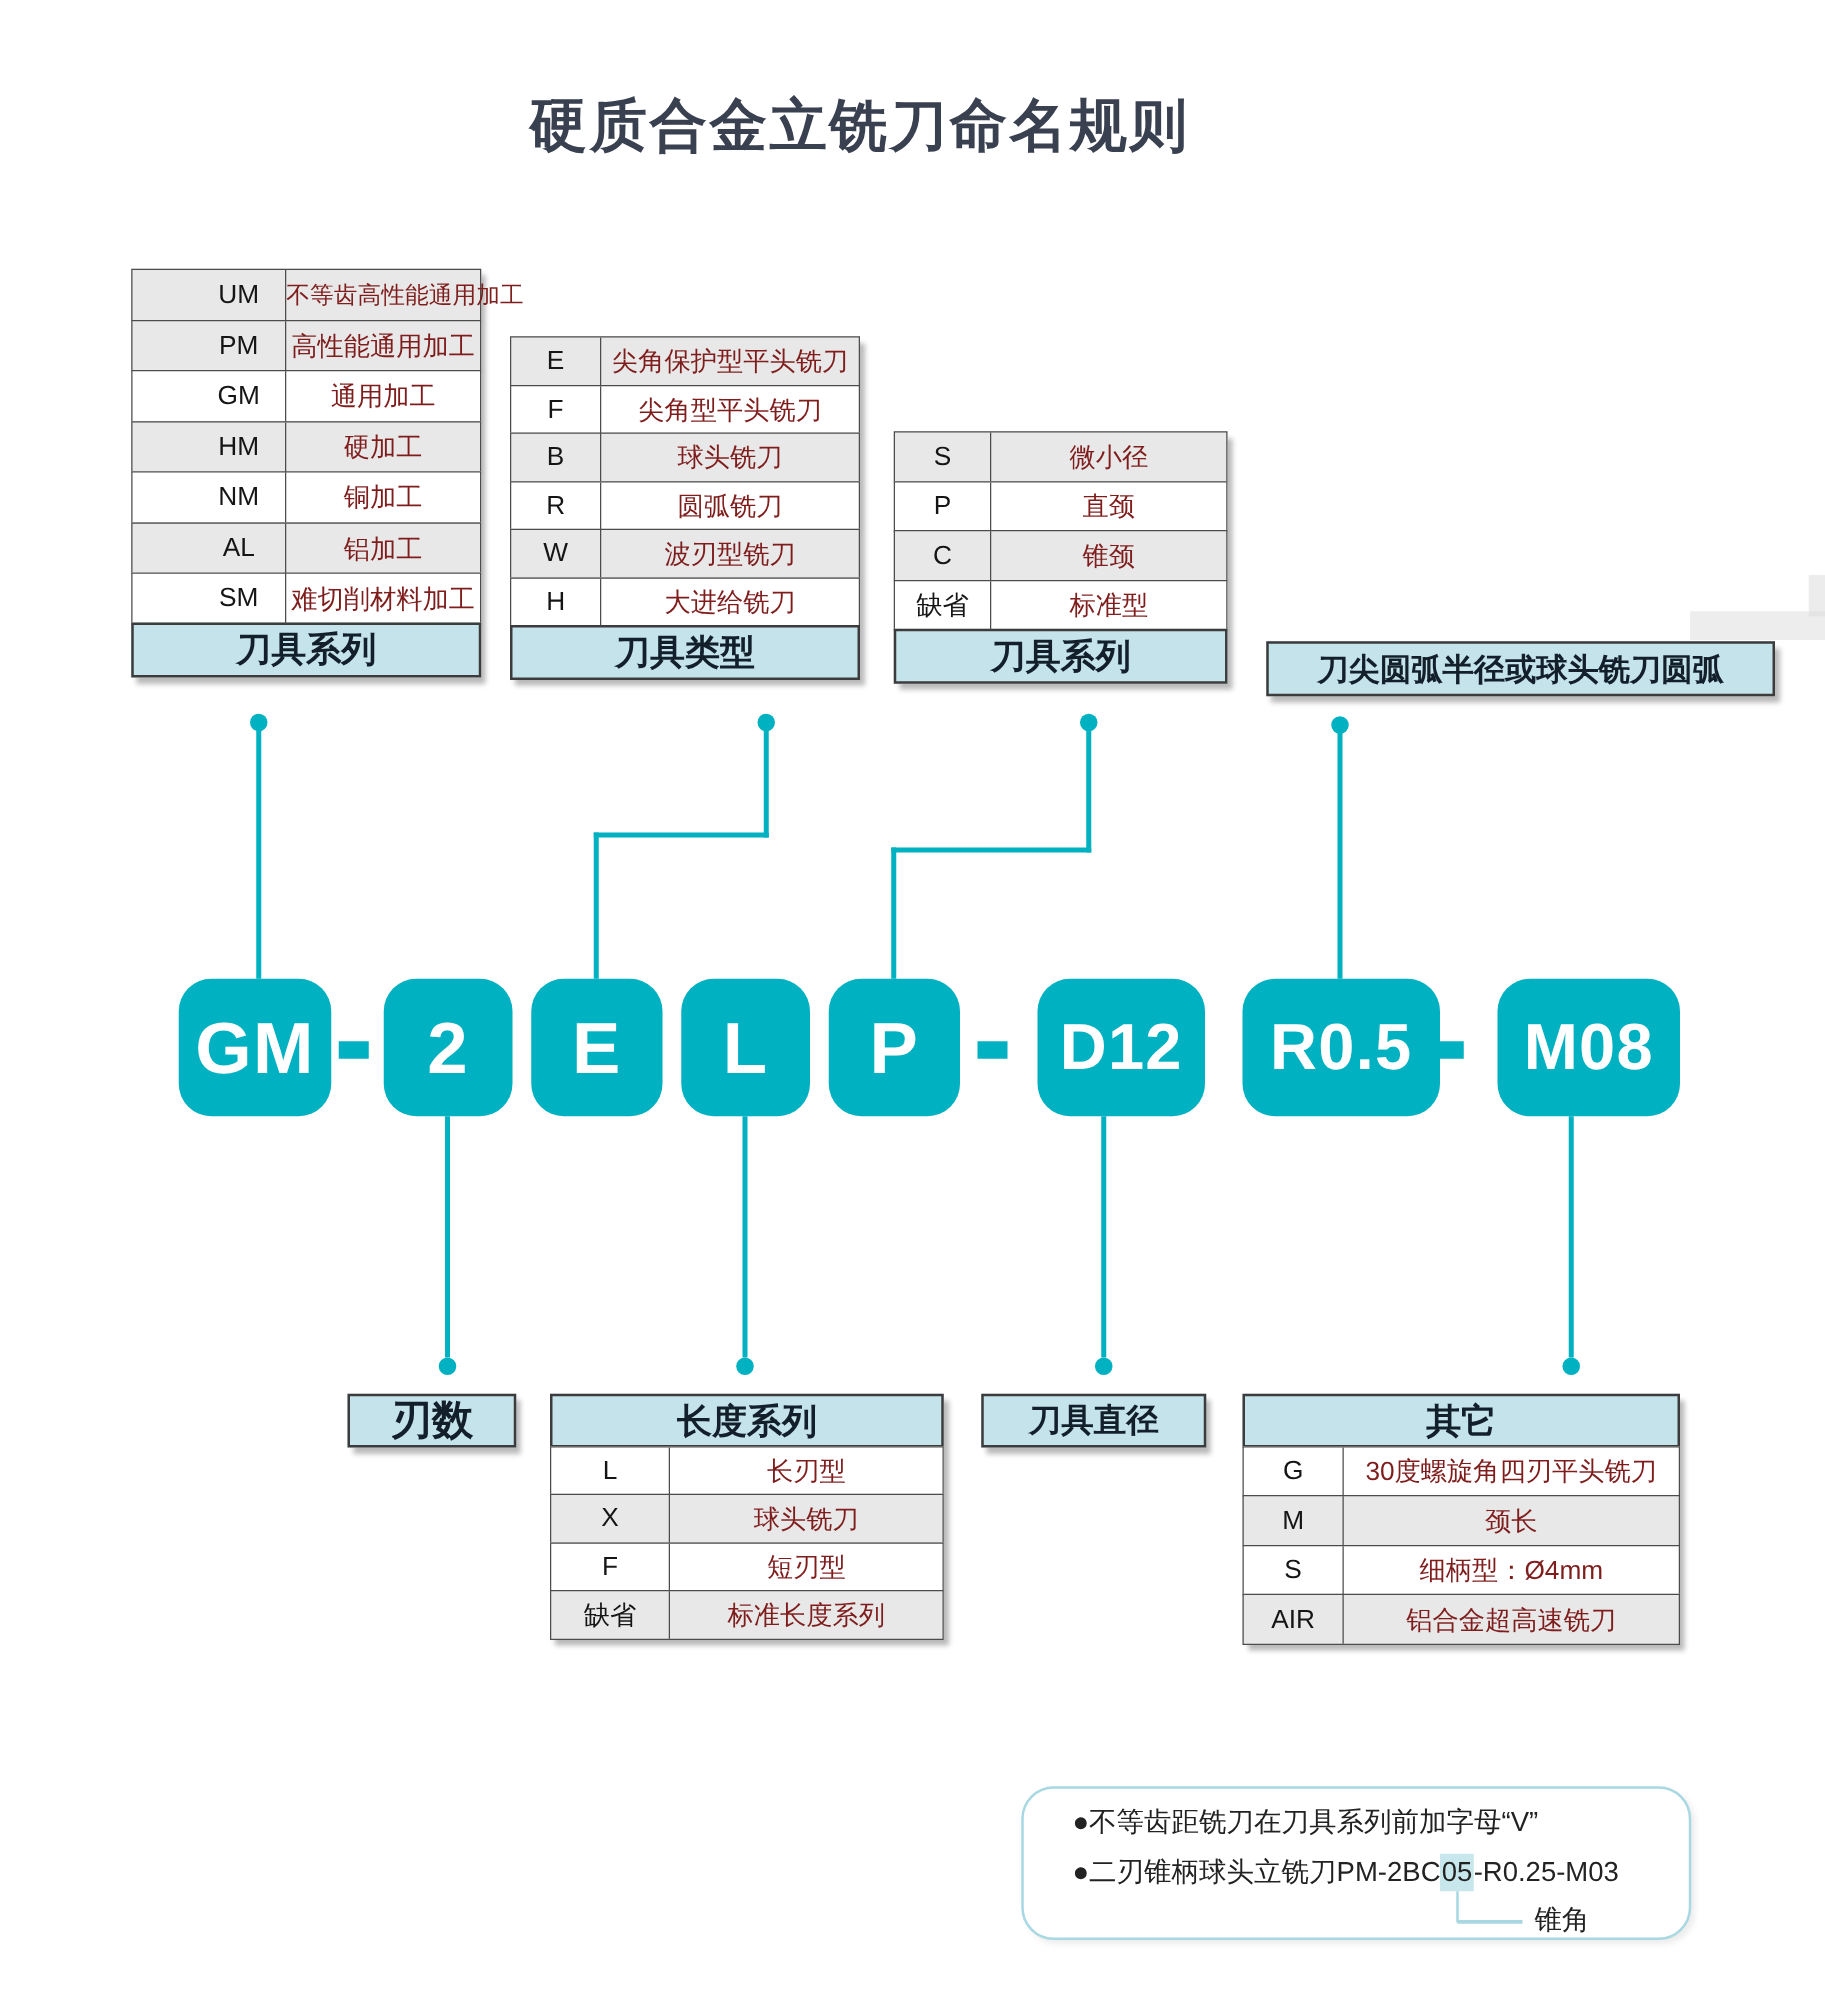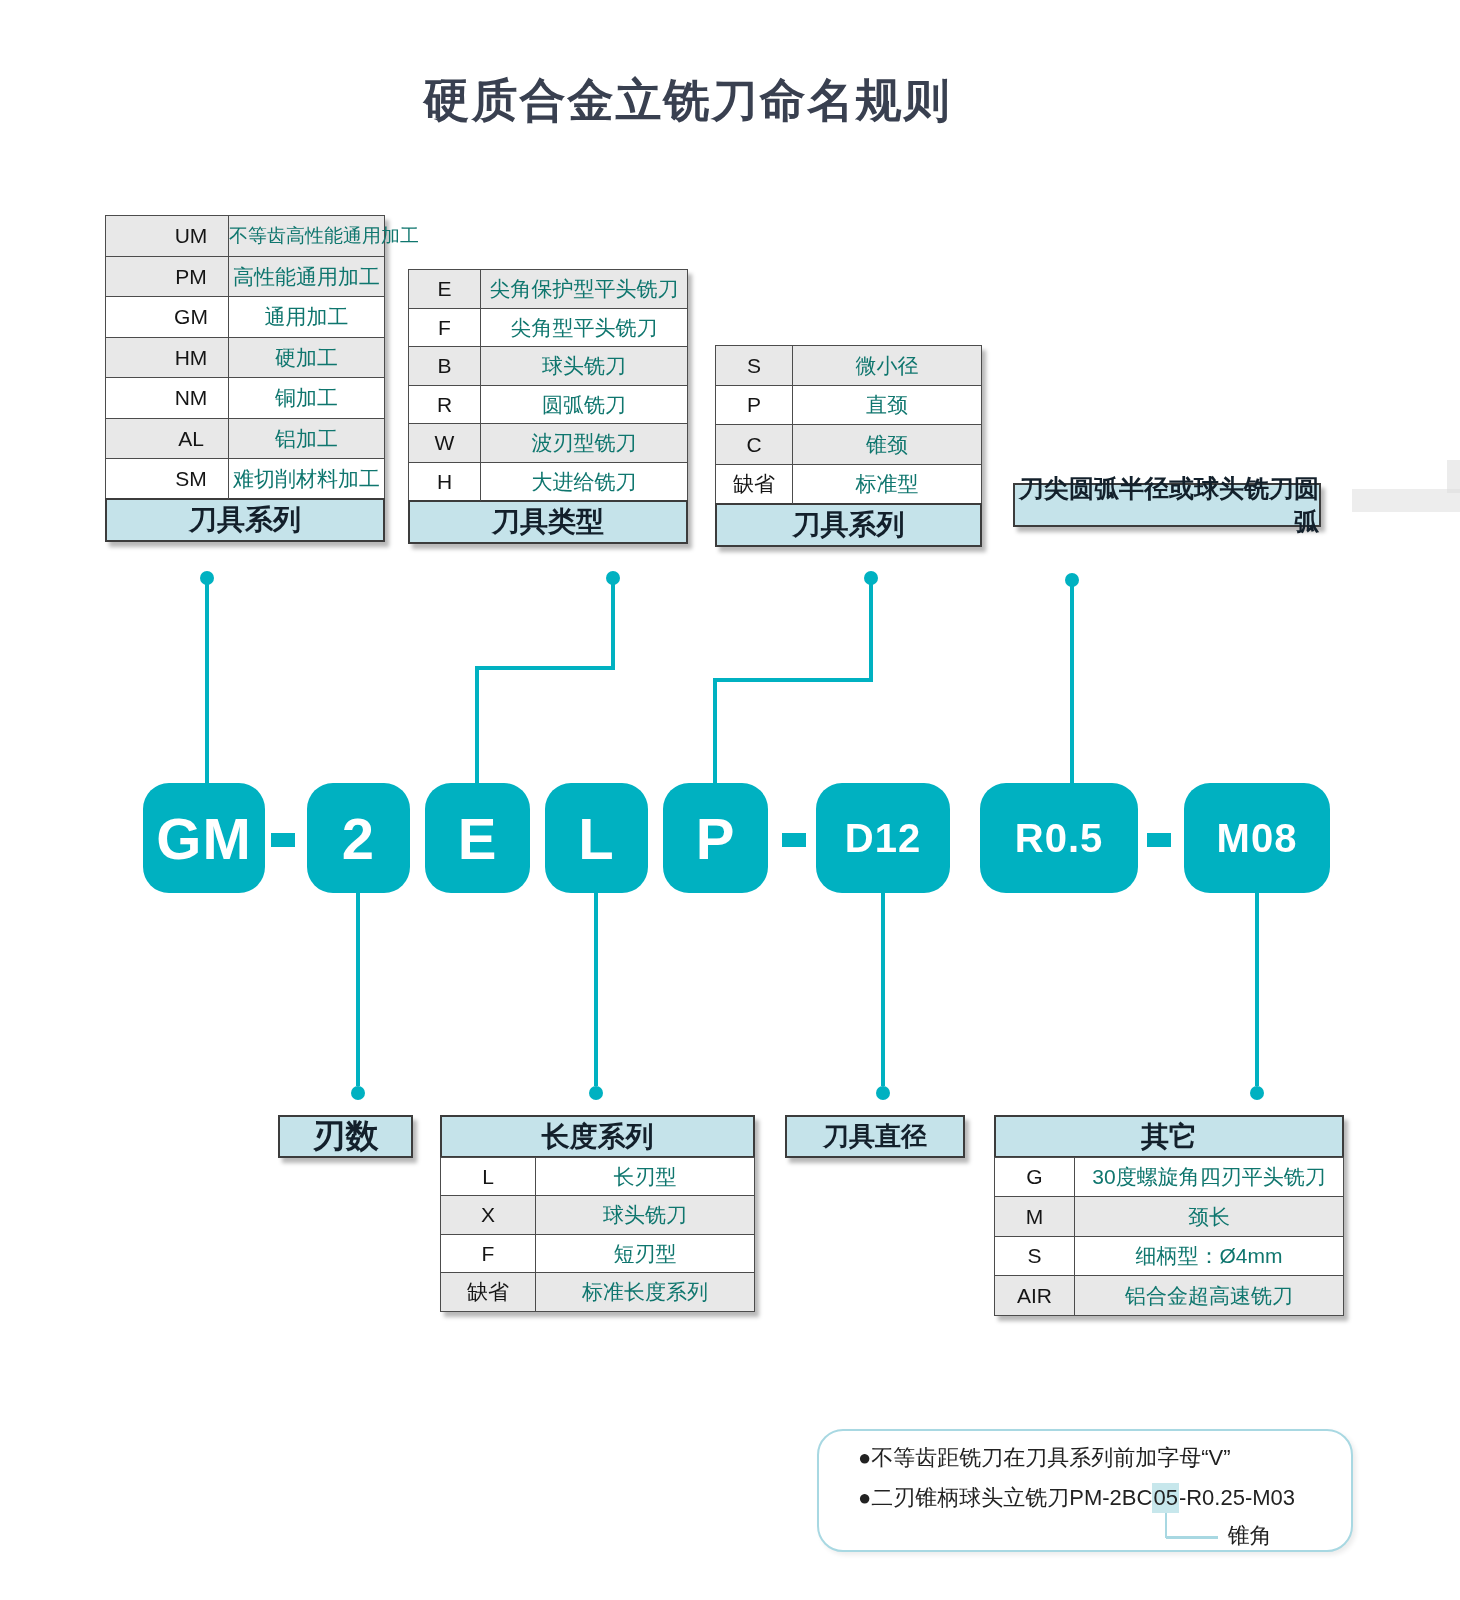--- a/index.html
+++ b/index.html
@@ -7,53 +7,53 @@
          font-family:"Liberation Sans","DejaVu Sans",sans-serif;}
   .title{position:absolute;top:70px;left:0;width:1375px;text-align:center;
          font-size:46px;font-weight:bold;color:#394050;letter-spacing:2px;}
 
   
   .tbl{position:absolute;background:#fff;box-shadow:4px 5px 4px rgba(0,0,0,0.28);}
   .trow{display:flex;box-sizing:border-box;border:1.5px solid #4c4c4c;margin-top:-1.5px;background:#fff;}
   .tbl .trow:first-child{margin-top:0;}
   .tcode{box-sizing:border-box;border-right:1.5px solid #4c4c4c;display:flex;align-items:center;
          justify-content:center;font-size:21px;color:#151515;flex:0 0 auto;}
-  .tdesc{flex:1;display:flex;align-items:center;justify-content:center;font-size:21px;color:#0f766e;white-space:nowrap;}
+  .tdesc{flex:1;display:flex;align-items:center;justify-content:center;font-size:21px;color:#7f1d1d;white-space:nowrap;}
   .tdesc.small{font-size:19px;}
   .shade{background:#e8e8e8;}
   .thead{box-sizing:border-box;border:2px solid #3c3c3c;margin-top:-2px;background:#c5e3ea;
          display:flex;align-items:center;justify-content:center;font-weight:bold;font-size:28px;color:#13202b;}
   .tbl .thead:first-child{margin-top:0;}
 
   #tbl-series{left:105px;top:215px;width:280px;}
   #tbl-series .trow{height:42px;}  #tbl-series .tcode{width:75px;margin-left:48px;}  #tbl-series .thead{height:44px;}
   #tbl-type{left:408px;top:269px;width:280px;}
   #tbl-type .trow{height:40px;}    #tbl-type .tcode{width:72px;}    #tbl-type .thead{height:44px;}
   #tbl-struct{left:715px;top:345px;width:267px;}
   #tbl-struct .trow{height:41px;}  #tbl-struct .tcode{width:77px;}  #tbl-struct .thead{height:44px;}
   #tbl-length{left:440px;top:1115px;width:315px;}
   #tbl-length .trow{height:40px;}  #tbl-length .tcode{width:95px;}  #tbl-length .thead{height:43px;}
   #tbl-other{left:994px;top:1115px;width:350px;}
   #tbl-other .trow{height:41px;}   #tbl-other .tcode{width:80px;}   #tbl-other .thead{height:43px;}
 
   .lblbox{position:absolute;box-sizing:border-box;border:2px solid #3c3c3c;background:#c5e3ea;
           display:flex;align-items:center;justify-content:center;font-weight:bold;color:#13202b;
           box-shadow:4px 5px 4px rgba(0,0,0,0.28);}
-  #lbl-radius{left:1013px;top:483px;width:308px;height:44px;font-size:25px;text-align:right;}
+  #lbl-radius{left:1013px;top:513px;width:407px;height:44px;font-size:25px;}
   #lbl-flutes{left:278px;top:1115px;width:135px;height:43px;font-size:33px;}
   #lbl-diameter{left:785px;top:1115px;width:180px;height:43px;font-size:26px;}
 
   
   .line{position:absolute;background:#00b1c1;}
   .dot{position:absolute;width:14px;height:14px;border-radius:50%;background:#00b1c1;}
 
   
   .cblk{position:absolute;top:783px;height:110px;background:#00b1c1;border-radius:26px;color:#fff;
         font-weight:bold;font-size:58px;display:flex;align-items:center;justify-content:center;letter-spacing:1px;}
-  .cblk.wide{font-size:40px;}
+  .cblk.wide{font-size:52px;margin-left:14px;}
   .cdash{position:absolute;top:833px;height:14px;width:24px;background:#00b1c1;}
 
   
   #notebox{position:absolute;left:817px;top:1429px;width:536px;height:123px;background:#fff;
            box-sizing:border-box;border:2.5px solid #a8d8e2;border-radius:26px;
            box-shadow:3px 3px 5px rgba(0,0,0,0.08);}
   .noteline{position:absolute;left:858px;font-size:22px;color:#222;white-space:nowrap;line-height:28px;}
   #note1{top:1444px;}
   #note2{top:1483px;}
   .hl{position:relative;display:inline-block;background:#c7e7ec;padding:1px 1px;}

